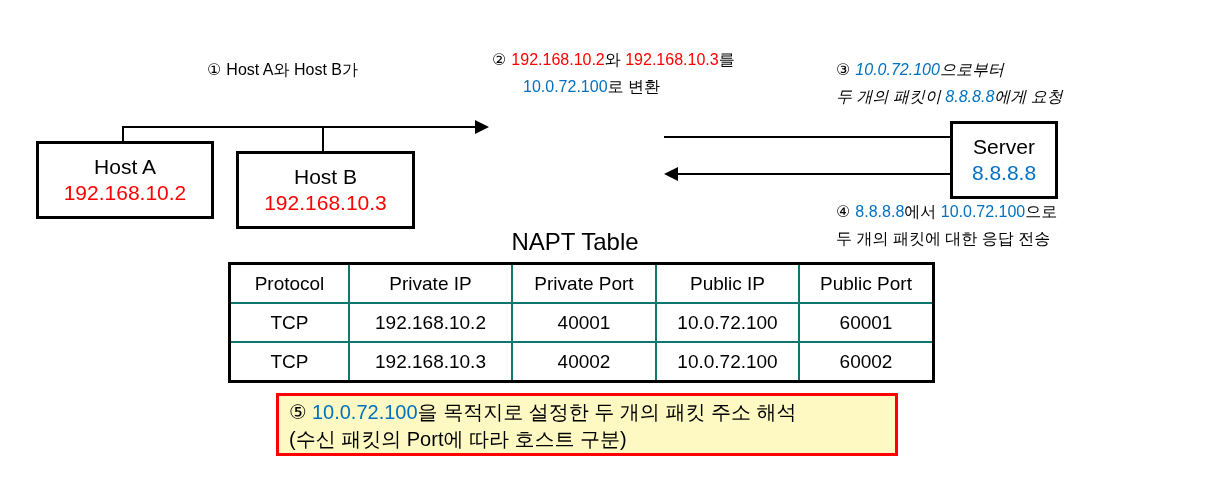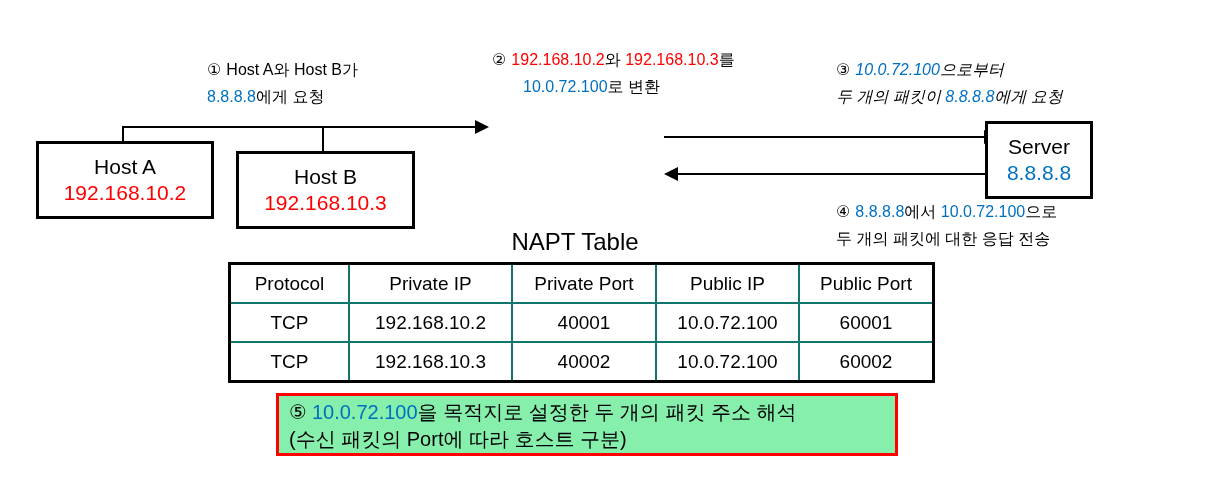--- a/index.html
+++ b/index.html
@@ -10,21 +10,21 @@
   }
   
   .node {
     position:absolute; border:3px solid #000; background:#fff;
     display:flex; flex-direction:column; align-items:center; justify-content:center;
     text-align:center; line-height:26px; font-size:21px;
   }
   #host-a { left:36px;  top:141px; width:172px; height:72px; }
   #host-b { left:236px; top:151px; width:173px; height:72px; }
   #nat    { left:489px; top:105px; width:172px; height:103px; }
-  #server { left:985px; top:121px; width:102px; height:72px; }
+  #server { left:950px; top:121px; width:102px; height:72px; }
   .c-red  { color:#FF0000; }
   .c-blue { color:#0070C0; }
 
   
   .hline, .vline { position:absolute; background:#000; }
   .hline { height:2px; }
   .vline { width:2px; }
   #bus           { left:122px; top:126px; width:355px; }
   #stub-a        { left:122px; top:126px; height:26px; }
   #stub-b        { left:322px; top:126px; height:26px; }
@@ -53,31 +53,30 @@
     border:2px solid #0f766e; text-align:center; font-size:19px; font-weight:normal;
     height:37px; padding:0; overflow:hidden;
   }
   #napt { border:3px solid #000; }
   .col0{width:117px}.col1{width:161px}.col2{width:142px}.col3{width:141px}.col4{width:132px}
 
   
   #note {
     position:absolute; left:276px; top:393px; width:606px; height:54px;
     border:3px solid #FF0000; padding:3px 0 0 10px;
-    font-size:20px; line-height:27px; white-space:nowrap; background:#86efac;
+    font-size:20px; line-height:27px; white-space:nowrap; background:#fef9c3;
   }
 </style>
 </head>
 <body>
 
 <div class="stage">
 
   <div class="ann" id="ann1">
     <div><span class="num">①</span><span>Host A와 Host B가</span></div>
-    <div><span class="c-blue">8.8.8.8</span><span>에게 요청</span></div>
   </div>
 
   <div class="ann" id="ann2">
     <div><span class="num">②</span><span class="c-red">192.168.10.2</span><span>와 </span><span class="c-red">192.168.10.3</span><span>를</span></div>
     <div class="indent"><span class="c-blue">10.0.72.100</span><span>로 변환</span></div>
   </div>
 
   <div class="ann" id="ann3">
     <div><span class="num">③</span><span class="c-blue">10.0.72.100</span><span>으로부터</span></div>
     <div><span>두 개의 패킷이 </span><span class="c-blue">8.8.8.8</span><span>에게 요청</span></div>

